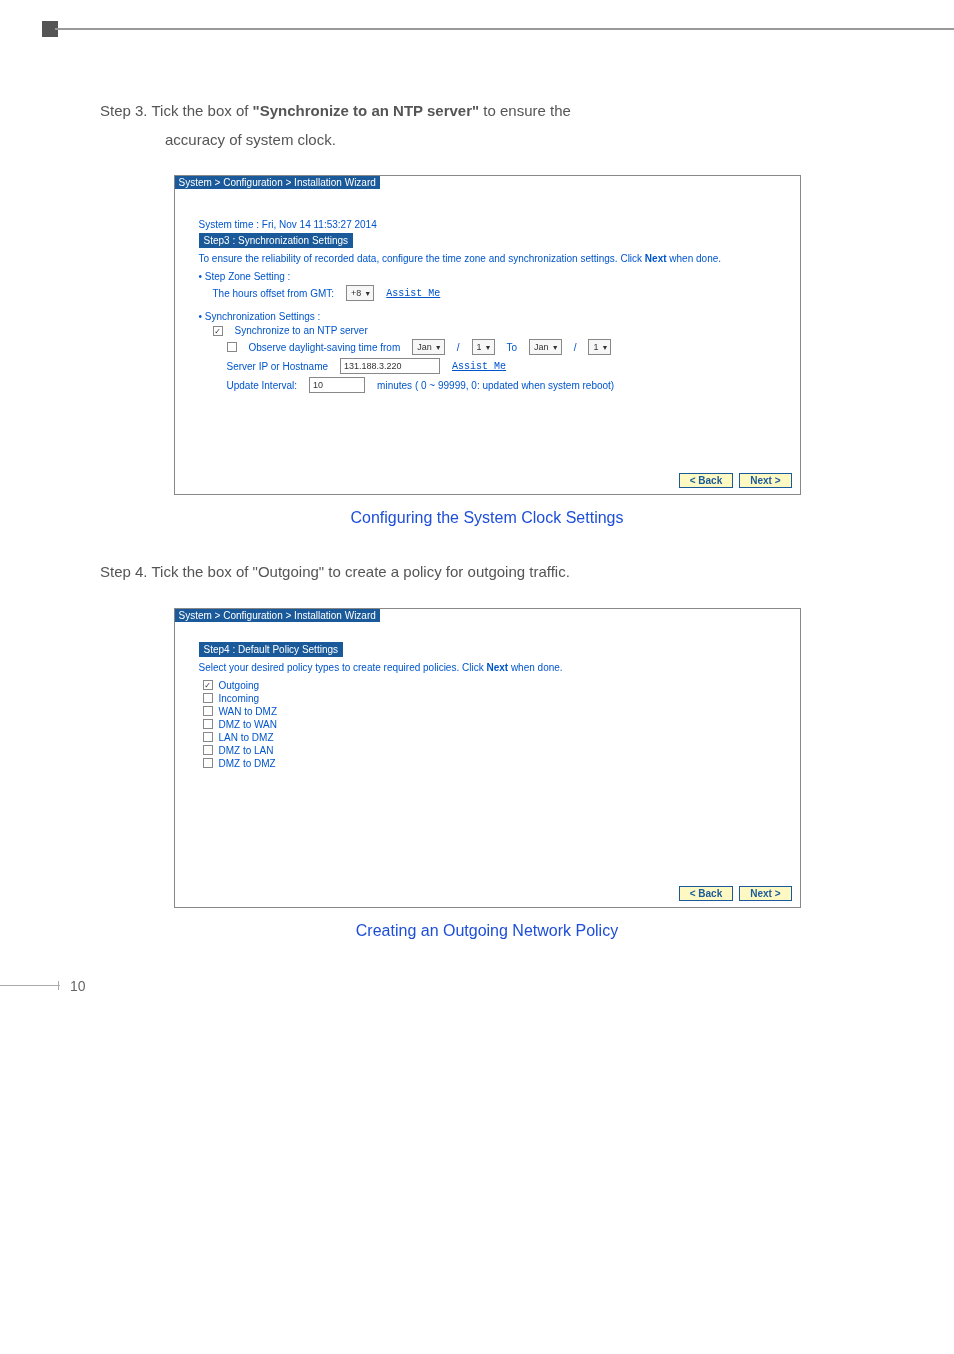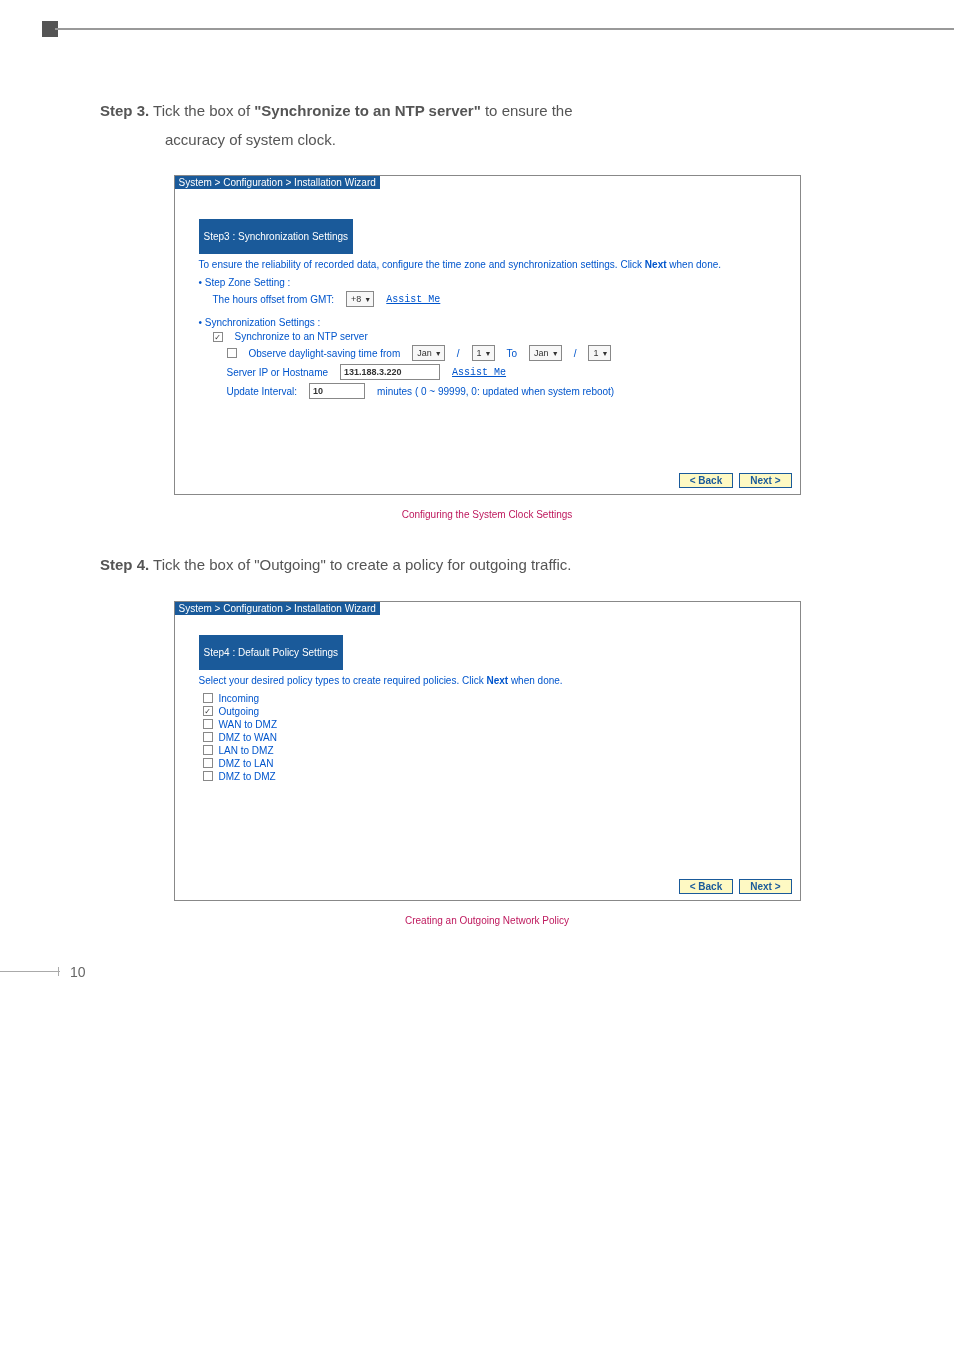--- a/index.html
+++ b/index.html
@@ -28,21 +28,21 @@
   }
   .content {
     padding: 100px 80px 40px 100px;
   }
   .step-line {
     font-size: 15px;
     color: #555;
     margin-bottom: 6px;
     line-height: 1.5;
   }
-  .step-bold { font-weight: bold; }
+  .step-bold { font-weight: normal; }
   .step-highlight { font-weight: bold; color: #555; }
   .indent { margin-left: 65px; }
   .screenshot {
     width: 627px;
     margin: 24px auto 10px auto;
     border: 1px solid #888;
     background: #fff;
     font-size: 10px;
     color: #0055cc;
     position: relative;
@@ -57,21 +57,21 @@
   .shot-body {
     padding: 30px 24px 14px 24px;
     min-height: 280px;
     position: relative;
   }
   .sys-time { font-size: 10px; color: #0055cc; margin-bottom: 3px; }
   .step-header {
     background: #1a5a9a;
     color: #fff;
     font-size: 10px;
-    padding: 12px 5px;
+    padding: 2px 5px;
     display: inline-block;
     margin-bottom: 4px;
   }
   .desc-text { font-size: 10px; color: #0055cc; margin-bottom: 6px; line-height: 1.3; }
   .desc-text b { font-weight: bold; }
   .bullet { font-size: 10px; color: #0055cc; margin-top: 4px; margin-bottom: 3px; }
   .sub-line { font-size: 10px; color: #0055cc; margin-left: 14px; margin-bottom: 3px; display: flex; align-items: center; gap: 12px; }
   .sub-line2 { margin-left: 28px; }
   .mini-select {
     font-size: 9px;
@@ -91,21 +91,20 @@
     top: 1px;
     color: #333;
   }
   .mini-input {
     font-size: 9px;
     border: 1px solid #888;
     padding: 0 3px;
     color: #333;
     line-height: 14px;
     display: inline-block;
-    font-weight: bold;
   }
   .link-u { text-decoration: underline; color: #0055cc; cursor: pointer; font-family: Liberation Mono, monospace; }
   .mini-check {
     width: 10px; height: 10px;
     border: 1px solid #888;
     display: inline-block;
     background: #fff;
     text-align: center;
     font-size: 8px;
     line-height: 9px;
@@ -123,22 +122,22 @@
     border: 1px solid #1a5a9a;
     background: #fef9c3;
     color: #1a5a9a;
     font-size: 10px;
     font-weight: bold;
     padding: 1px 10px;
     cursor: pointer;
   }
   .caption {
     text-align: center;
-    font-size: 10px;
-    color: #be185d;
+    font-size: 16px;
+    color: #1d4ed8;
     margin: 14px 0 34px 0;
   }
   .policy-list { margin-top: 6px; }
   .policy-item {
     font-size: 10px;
     color: #0055cc;
     display: flex;
     align-items: center;
     gap: 6px;
     margin-bottom: 2px;
@@ -180,20 +179,21 @@
     <span class="step-bold">Step 3.</span>
     <span>Tick the box of </span>
     <span class="step-highlight">"Synchronize to an NTP server"</span>
     <span> to ensure the</span>
   </div>
   <div class="step-line indent">accuracy of system clock.</div>
 
   <div class="screenshot">
     <span class="breadcrumb">System &gt; Configuration &gt; Installation Wizard</span>
     <div class="shot-body">
+      <div class="sys-time">System time : Fri, Nov 14 11:53:27 2014</div>
       <span class="step-header">Step3 : Synchronization Settings</span>
       <div class="desc-text">
         <span>To ensure the reliability of recorded data, configure the time zone and synchronization settings. Click </span><b>Next</b><span> when done.</span>
       </div>
 
       <div class="bullet">• <span>Step Zone Setting :</span></div>
       <div class="sub-line">
         <span>The hours offset from GMT:</span>
         <span class="mini-select">+8</span>
         <span class="link-u">Assist Me</span>
@@ -241,26 +241,26 @@
 
   <div class="screenshot">
     <span class="breadcrumb">System &gt; Configuration &gt; Installation Wizard</span>
     <div class="shot-body" style="min-height:260px;padding-top:20px">
       <span class="step-header">Step4 : Default Policy Settings</span>
       <div class="desc-text">
         <span>Select your desired policy types to create required policies. Click </span><b>Next</b><span> when done.</span>
       </div>
       <div class="policy-list" id="policy-list">
           <div class="policy-item">
-            <span class="mini-check"></span>
-            <span>Incoming</span>
-          </div>
-          <div class="policy-item">
             <span class="mini-check checked"></span>
             <span>Outgoing</span>
+          </div>
+          <div class="policy-item">
+            <span class="mini-check"></span>
+            <span>Incoming</span>
           </div>
           <div class="policy-item">
             <span class="mini-check"></span>
             <span>WAN to DMZ</span>
           </div>
           <div class="policy-item">
             <span class="mini-check"></span>
             <span>DMZ to WAN</span>
           </div>
           <div class="policy-item">

